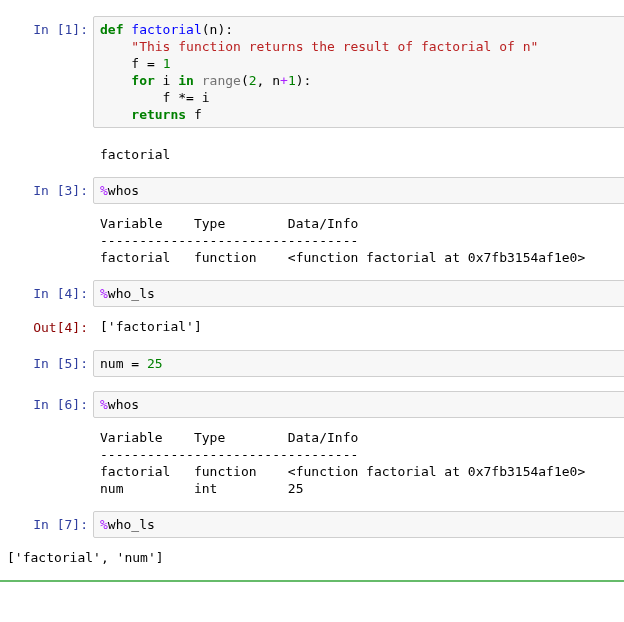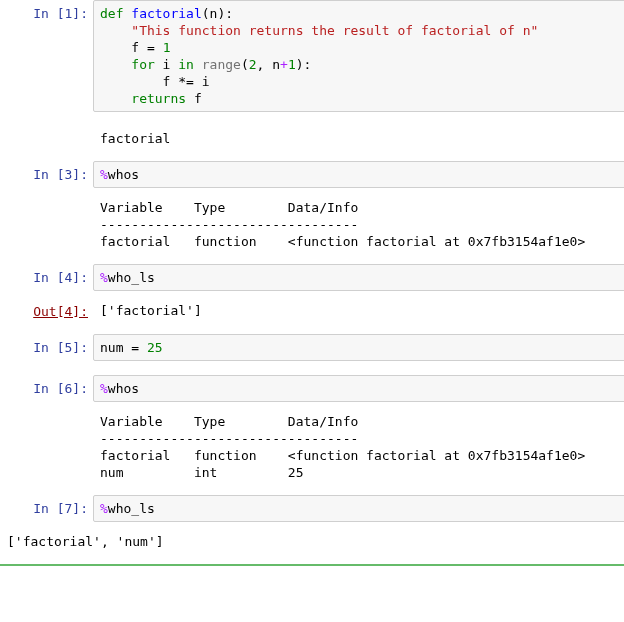--- a/index.html
+++ b/index.html
@@ -3,53 +3,53 @@
 <meta charset="utf-8">
 <style>
   * { box-sizing: border-box; }
   html, body {
     margin: 0; padding: 0;
     width: 624px; height: 622px;
     overflow: hidden;
     background: #ffffff;
     font-family: "DejaVu Sans Mono", "Liberation Mono", monospace;
   }
-  .notebook { width: 624px; }
+  .notebook { padding-top: 16px; width: 624px; }
   .cell { margin-bottom: 14px; }
   .cell-row { display: flex; align-items: flex-start; }
   .prompt {
     width: 93px; min-width: 93px;
     text-align: right;
     padding: 5px 5px 0 0;
     font-size: 13px; line-height: 17px;
     white-space: pre;
     user-select: none;
   }
   .in-prompt  { color: #303F9F; }
-  .out-prompt { color: #8B0000; text-decoration: underline; }
+  .out-prompt { color: #8B0000; }
   .input-area {
     flex: 1;
     margin-right: -4px;
     background: #F7F7F7;
     border: 1px solid #CFCFCF;
     border-radius: 2px;
     padding: 4px 6px;
   }
   pre {
     margin: 0;
     font-family: "DejaVu Sans Mono", "Liberation Mono", monospace;
     font-size: 13px;
     line-height: 17px;
     white-space: pre;
     color: #000000;
   }
   .output-row { margin-top: 7px; }
   .output-area { flex: 1; padding: 4px 6px 0 7px; }
   
-  .tok-kw  { color: #008000; font-weight: normal; }
+  .tok-kw  { color: #008000; font-weight: bold; }
   .tok-bi  { color: #737373; }
   .tok-fn  { color: #0000FF; }
   .tok-str { color: #BA2121; }
   .tok-num { color: #008000; }
   .tok-op  { color: #AA22FF; }
   .tok-pl  { color: #000000; }
   .next-cell {
     width: 624px;
     border-top: 2px solid #66BB6A;
     height: 4px;

